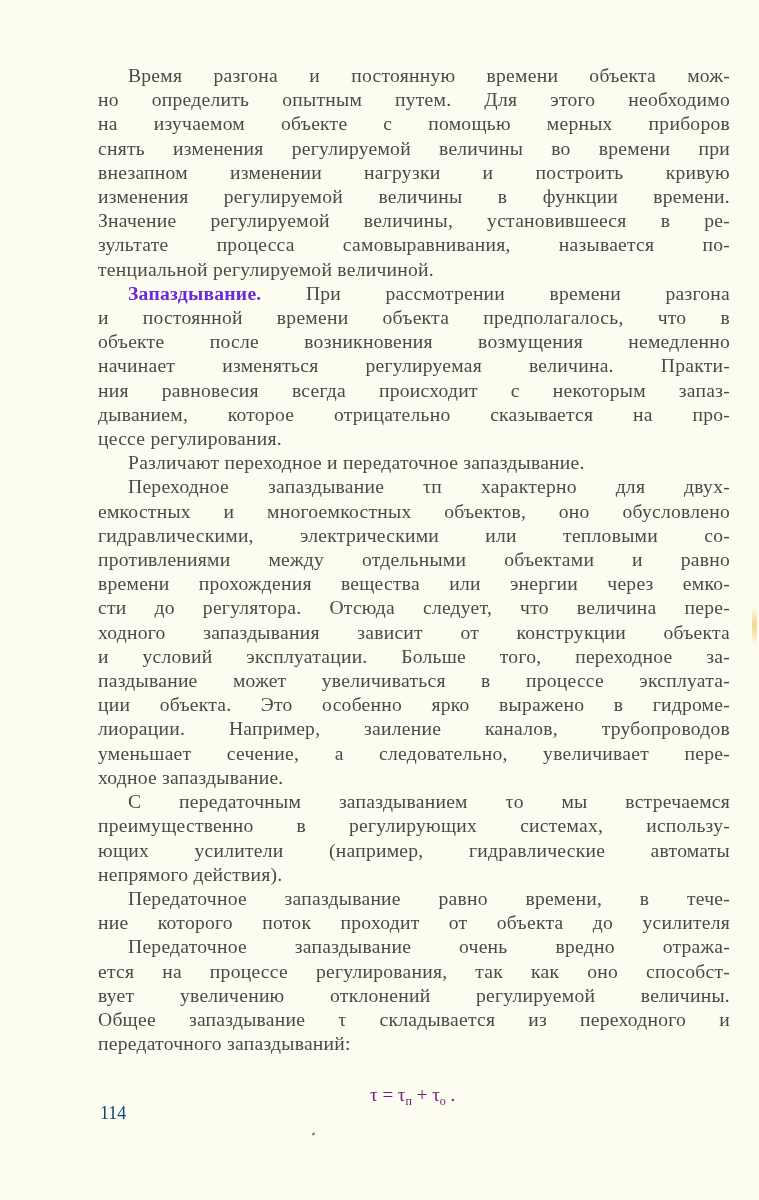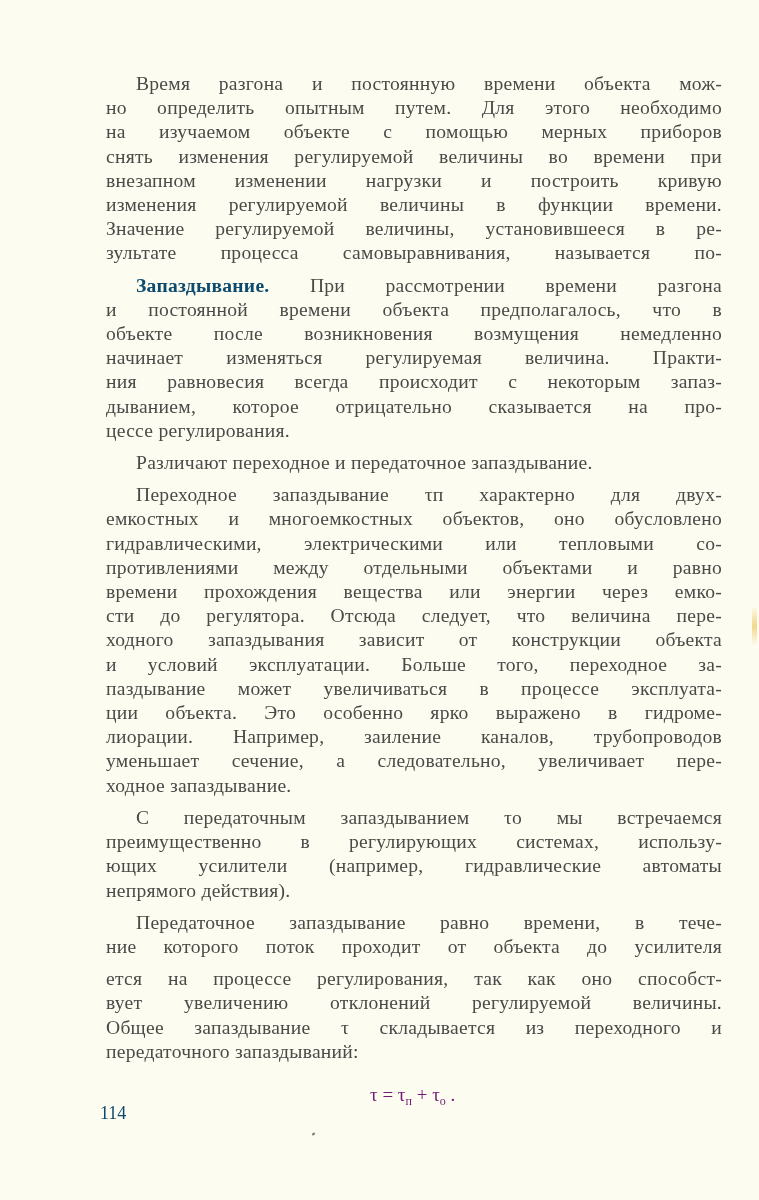--- a/index.html
+++ b/index.html
@@ -8,25 +8,25 @@
     background: #fdfcf0;
     font-family: "Liberation Serif", "DejaVu Serif", serif;
     color: #4a4a48;
     position: relative;
   }
   .page {
     position: absolute; left: 98px; top: 64px; width: 632px;
     font-size: 19.6px; line-height: 24.2px;
     letter-spacing: 0.25px;
   }
-  .para { margin: 8px; text-align: justify; text-align-last: left; }
+  .para { margin: 0; text-align: justify; text-align-last: left; }
   .line { display: block; white-space: nowrap; text-align: justify; text-align-last: justify; }
   .line.last { text-align-last: left; }
   .indent { padding-left: 30px; }
-  .bold { font-weight: bold; color: #0c4a6e; }
+  .bold { font-weight: bold; color: #6d28d9; }
   .formula {
     position: absolute; left: 370px; top: 1084px; font-size: 19px; color: #701a75;
   }
   .sub { font-size: 12px; vertical-align: -4px; }
   .pagenum {
     position: absolute; left: 100px; top: 1103px; font-size: 18px; color: #0c4a6e;
   }
   .speck { position: absolute; width: 3px; height: 2px; background: #777; transform: rotate(-35deg); }
   .edge-mark { position: absolute; left: 752px; top: 606px; width: 5px; height: 40px;
     background: linear-gradient(#fdfcf0, #f1d98a, #fdfcf0); border-radius: 3px; }
@@ -38,20 +38,21 @@
 
   <p class="para">
     <span class="line indent">Время разгона и постоянную времени объекта мож-</span>
     <span class="line">но определить опытным путем. Для этого необходимо</span>
     <span class="line">на изучаемом объекте с  помощью мерных  приборов</span>
     <span class="line">снять изменения регулируемой величины во времени при</span>
     <span class="line">внезапном изменении  нагрузки и построить  кривую</span>
     <span class="line">изменения регулируемой величины в функции времени.</span>
     <span class="line">Значение регулируемой величины, установившееся в ре-</span>
     <span class="line">зультате процесса самовыравнивания, называется по-</span>
+    <span class="line last">тенциальной регулируемой величиной.</span>
   </p>
 
   <p class="para">
     <span class="line indent"><span class="bold">Запаздывание.</span><span> При рассмотрении времени разгона</span></span>
     <span class="line">и постоянной времени объекта предполагалось, что в</span>
     <span class="line">объекте после возникновения возмущения немедленно</span>
     <span class="line">начинает изменяться регулируемая величина. Практи-</span>
     <span class="line">ния равновесия всегда происходит с некоторым запаз-</span>
     <span class="line">дыванием, которое отрицательно сказывается на  про-</span>
     <span class="line last">цессе регулирования.</span>
@@ -83,20 +84,21 @@
     <span class="line">ющих усилители (например, гидравлические автоматы</span>
     <span class="line last">непрямого действия).</span>
   </p>
 
   <p class="para">
     <span class="line indent">Передаточное запаздывание равно времени, в тече-</span>
     <span class="line">ние которого поток проходит от объекта до усилителя</span>
   </p>
 
   <p class="para">
+    <span class="line indent">Передаточное запаздывание очень вредно отража-</span>
     <span class="line">ется на процессе регулирования, так как оно способст-</span>
     <span class="line">вует увеличению отклонений регулируемой  величины.</span>
     <span class="line">Общее запаздывание τ складывается из переходного и</span>
     <span class="line last">передаточного запаздываний:</span>
   </p>
 </div>
 
 <div class="formula">
   <span>τ</span><span> = </span><span>τ</span><span class="sub">п</span><span> + </span><span>τ</span><span class="sub">о</span><span> .</span>
 </div>

